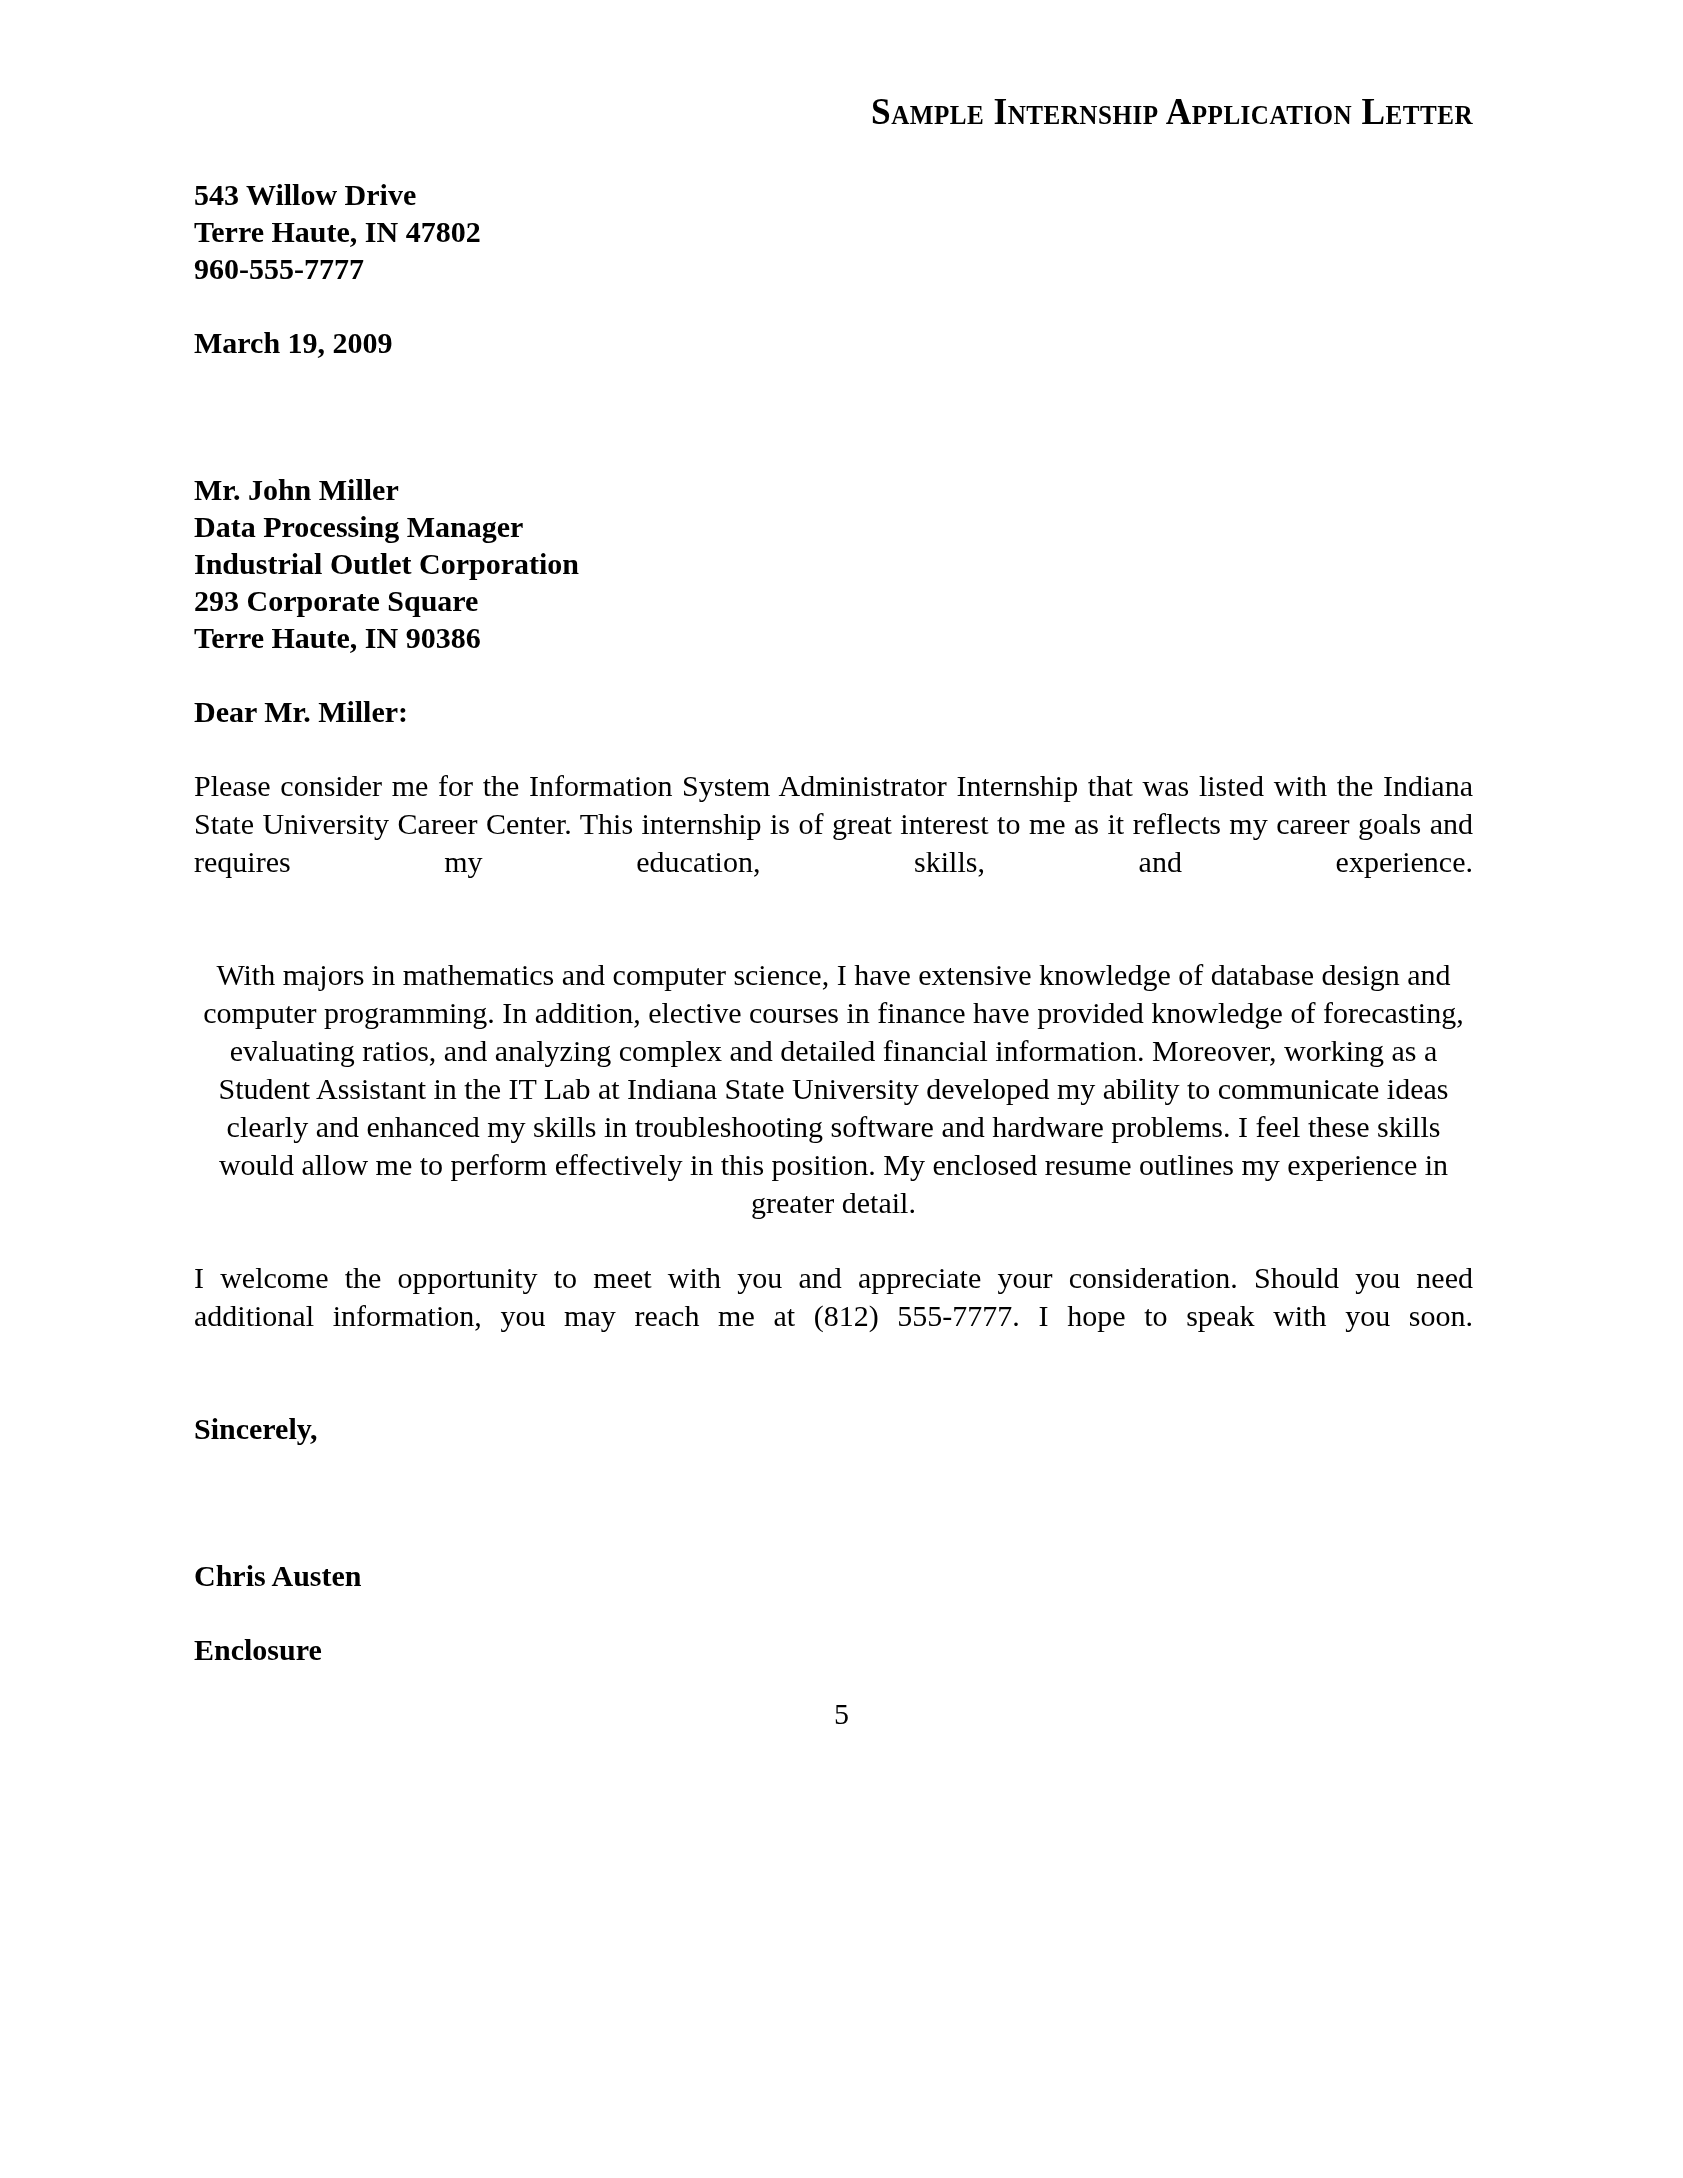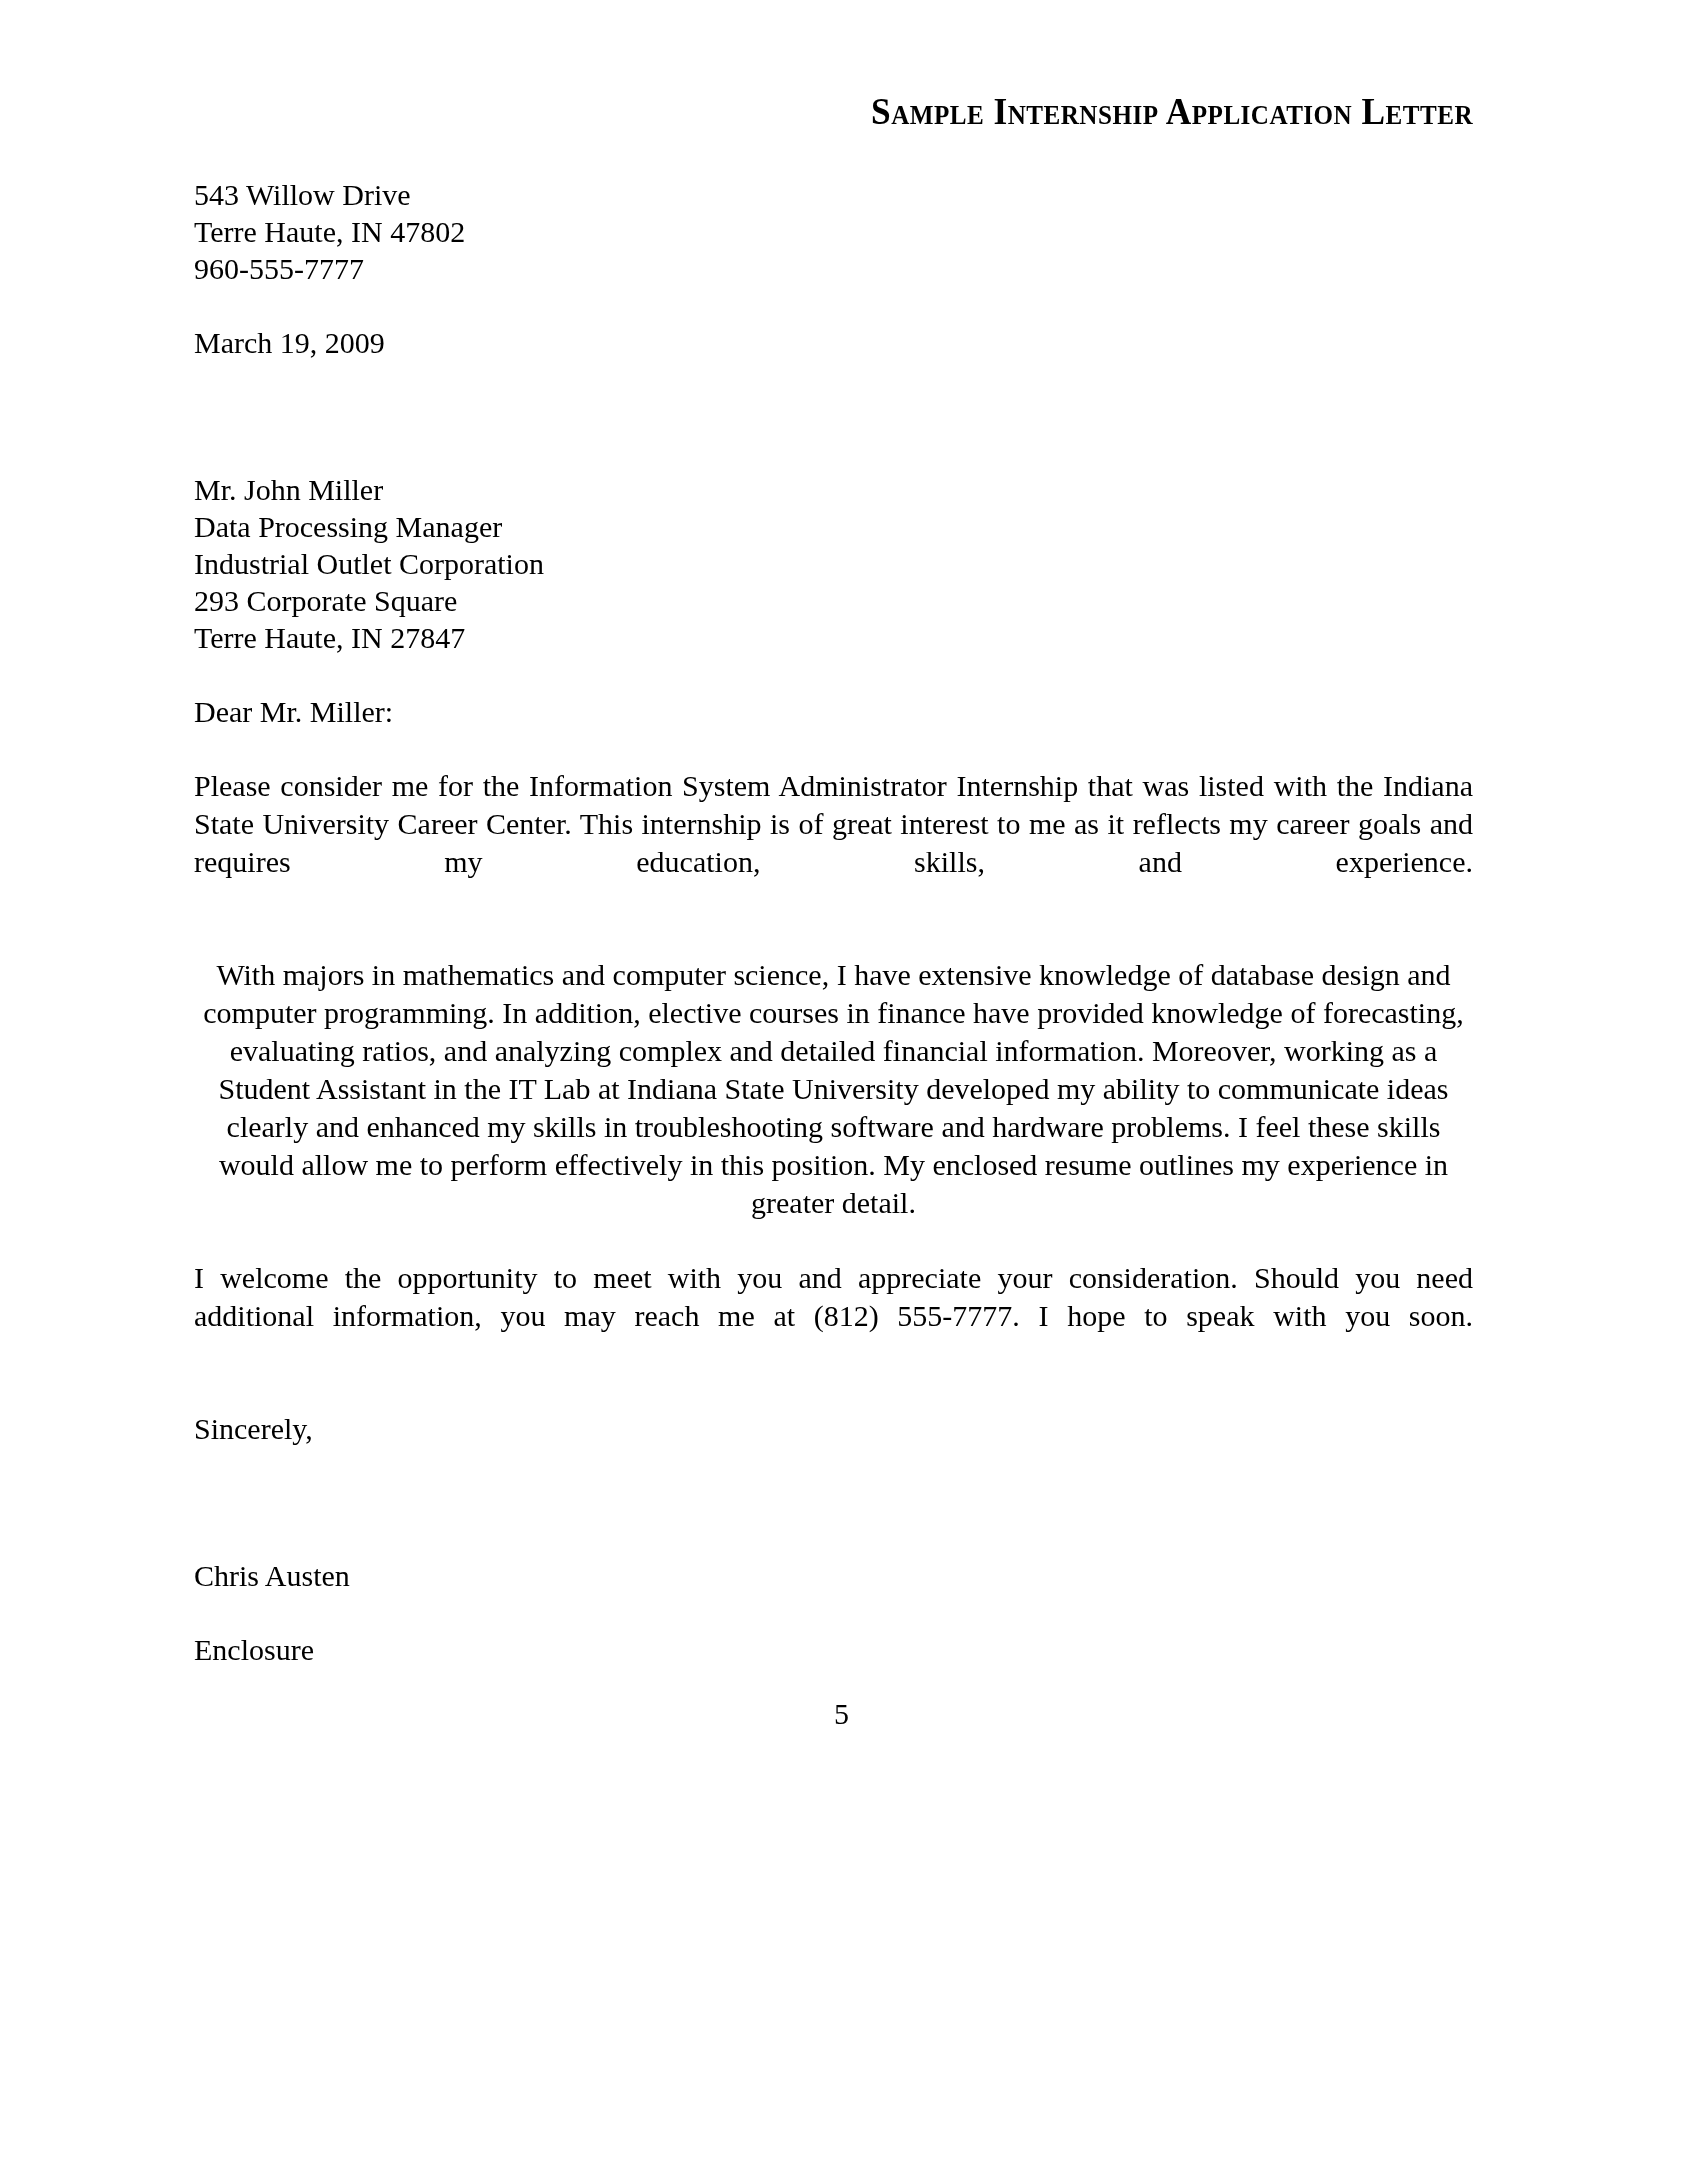--- a/index.html
+++ b/index.html
@@ -49,20 +49,21 @@
     left: 194px;
     top: 176px;
     width: 1279px;
     font-size: 30px;
     line-height: 37px;
   }
 
   .block {
     margin: 0;
     padding: 0;
+    font-weight: bold;
   }
   .line {
     display: block;
     white-space: nowrap;
   }
 
   .spacer-sm { height: 37px; }
   .spacer-lg { height: 110px; }
 
   .para {
@@ -120,21 +121,21 @@
       <span class="line">March 19, 2009</span>
     </div>
 
     <div class="spacer-lg"></div>
 
     <div class="block">
       <span class="line">Mr. John Miller</span>
       <span class="line">Data Processing Manager</span>
       <span class="line">Industrial Outlet Corporation</span>
       <span class="line">293 Corporate Square</span>
-      <span class="line">Terre Haute, IN 27847</span>
+      <span class="line">Terre Haute, IN 90386</span>
     </div>
 
     <div class="spacer-sm"></div>
 
     <div class="block">
       <span class="line">Dear Mr. Miller:</span>
     </div>
 
     <div class="spacer-sm"></div>
 

